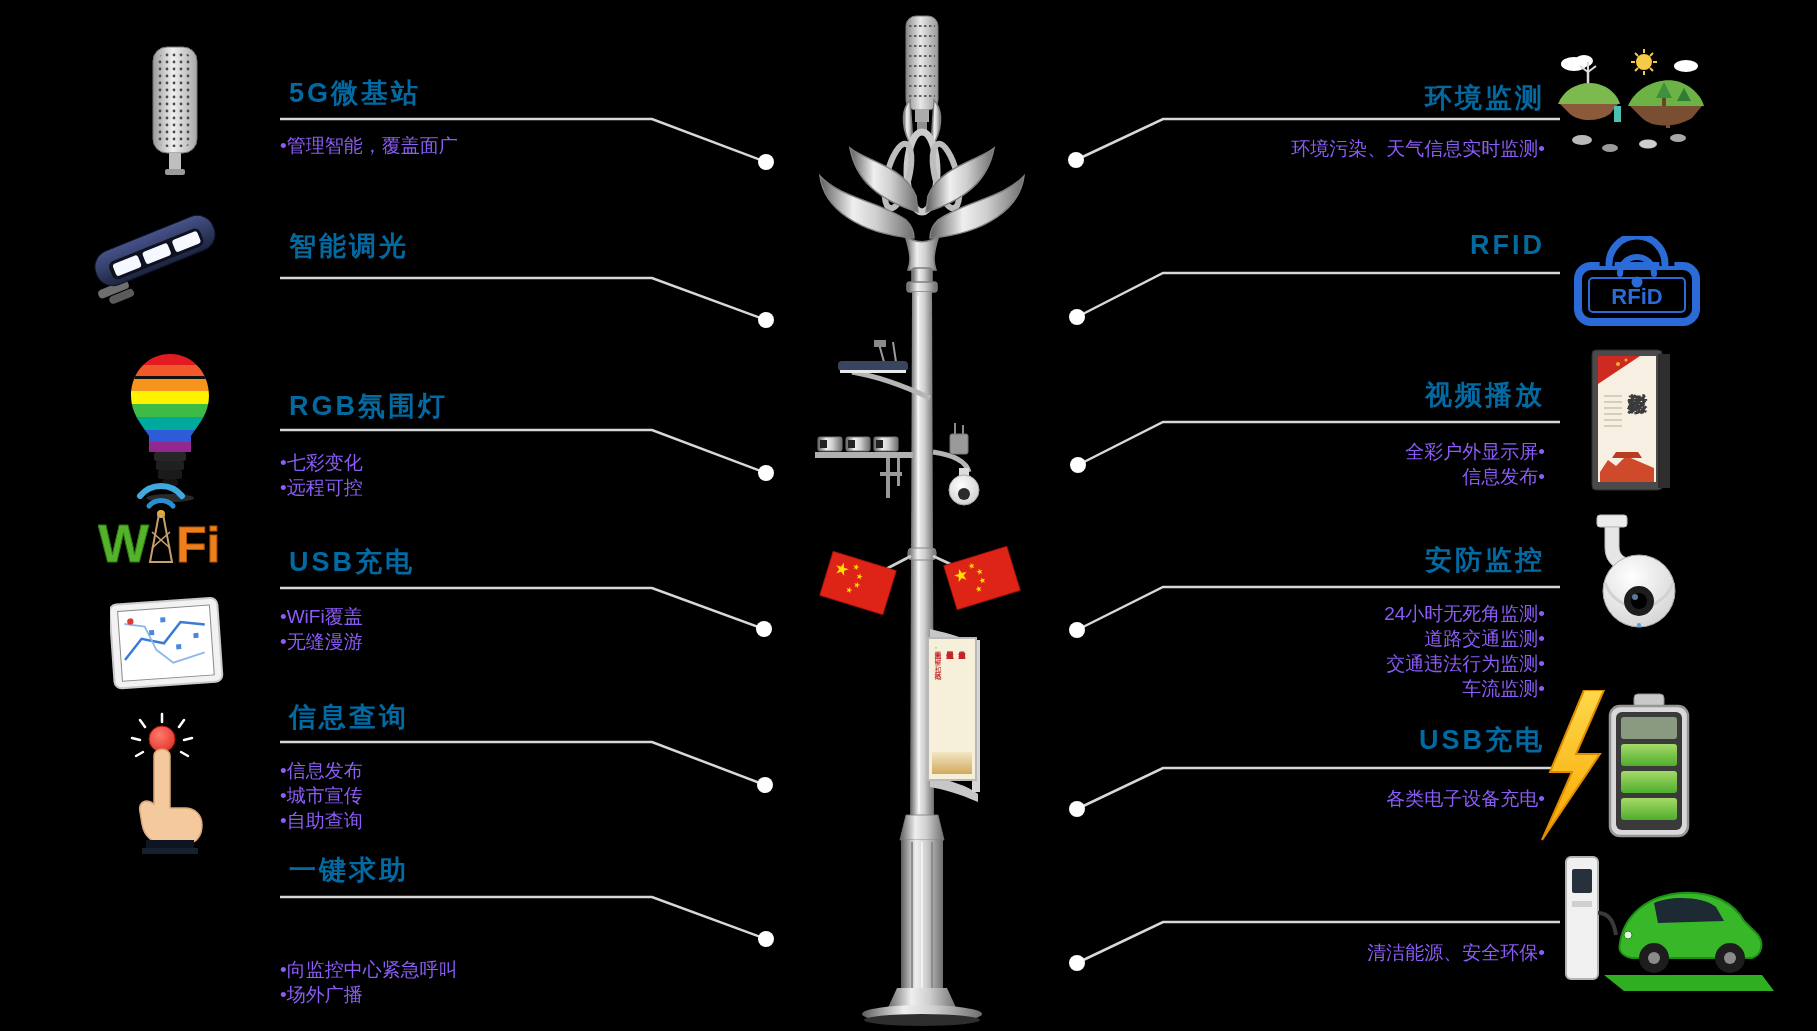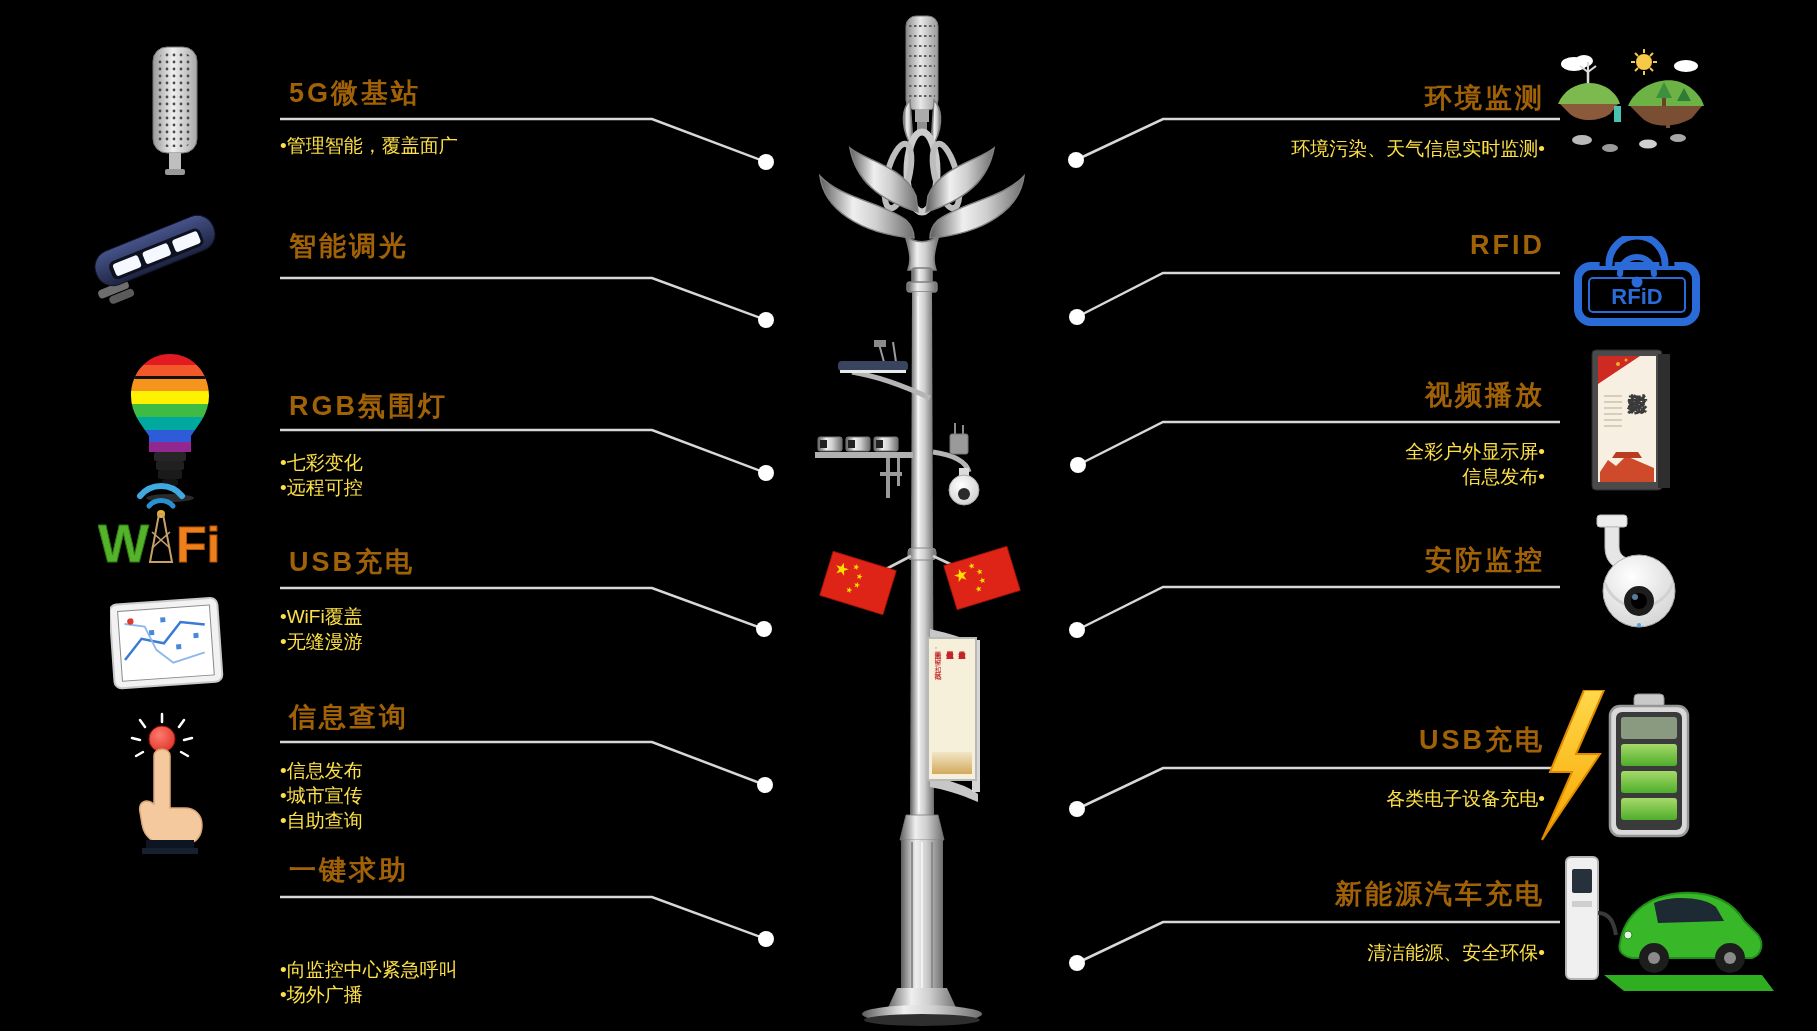--- a/index.html
+++ b/index.html
@@ -1,20 +1,20 @@
 <!DOCTYPE html>
 <html><head>
 <meta charset="utf-8">
 <style>
   html,body{margin:0;padding:0;background:#000;}
   #canvas{position:relative;width:1817px;height:1031px;background:#000;overflow:hidden;
           font-family:"Liberation Sans","DejaVu Sans",sans-serif;}
   svg{position:absolute;}
-  .sec-title{position:absolute;color:#a16207;font-weight:bold;font-size:27px;letter-spacing:3px;white-space:nowrap;}
-  .sec-bullets{position:absolute;color:#fde047;font-size:19px;line-height:25px;white-space:nowrap;}
+  .sec-title{position:absolute;color:#0369a1;font-weight:bold;font-size:27px;letter-spacing:3px;white-space:nowrap;}
+  .sec-bullets{position:absolute;color:#8b5cf6;font-size:19px;line-height:25px;white-space:nowrap;}
   .l{left:280px;}
   .lt{left:289px;}
   .r{right:272px;text-align:right;}
 </style>
 </head>
 <body>
 
 <div id="canvas">
 
   <svg style="left:0;top:0" width="1817" height="1031" viewBox="0 0 1817 1031">
@@ -223,27 +223,32 @@
 
   <div class="sec-title r" style="top:230px">RFID</div>
 
   <div class="sec-title r" style="top:377px">视频播放</div>
   <div class="sec-bullets r" style="top:439px">
     <div>全彩户外显示屏•</div>
     <div>信息发布•</div>
   </div>
 
   <div class="sec-title r" style="top:542px">安防监控</div>
+  <div class="sec-bullets r" style="top:601px">
+    <div>24小时无死角监测•</div>
+    <div>道路交通监测•</div>
+    <div>交通违法行为监测•</div>
+    <div>车流监测•</div>
+  </div>
 
   <div class="sec-title r" style="top:722px">USB充电</div>
   <div class="sec-bullets r" style="top:786px">
     <div>各类电子设备充电•</div>
   </div>
 
-  <div class="sec-title r" style="top:876px">新能源汽车充电</div>
   <div class="sec-bullets r" style="top:940px">
     <div>清洁能源、安全环保•</div>
   </div>
 
   <svg style="left:143px;top:45px" width="64" height="132" viewBox="0 0 64 132">
     <defs>
       <linearGradient id="antG" x1="0" y1="0" x2="1" y2="0">
         <stop offset="0" stop-color="#9a9a9a"></stop>
           <stop offset="0.45" stop-color="#f0f0f0"></stop>
           <stop offset="1" stop-color="#a8a8a8"></stop>

